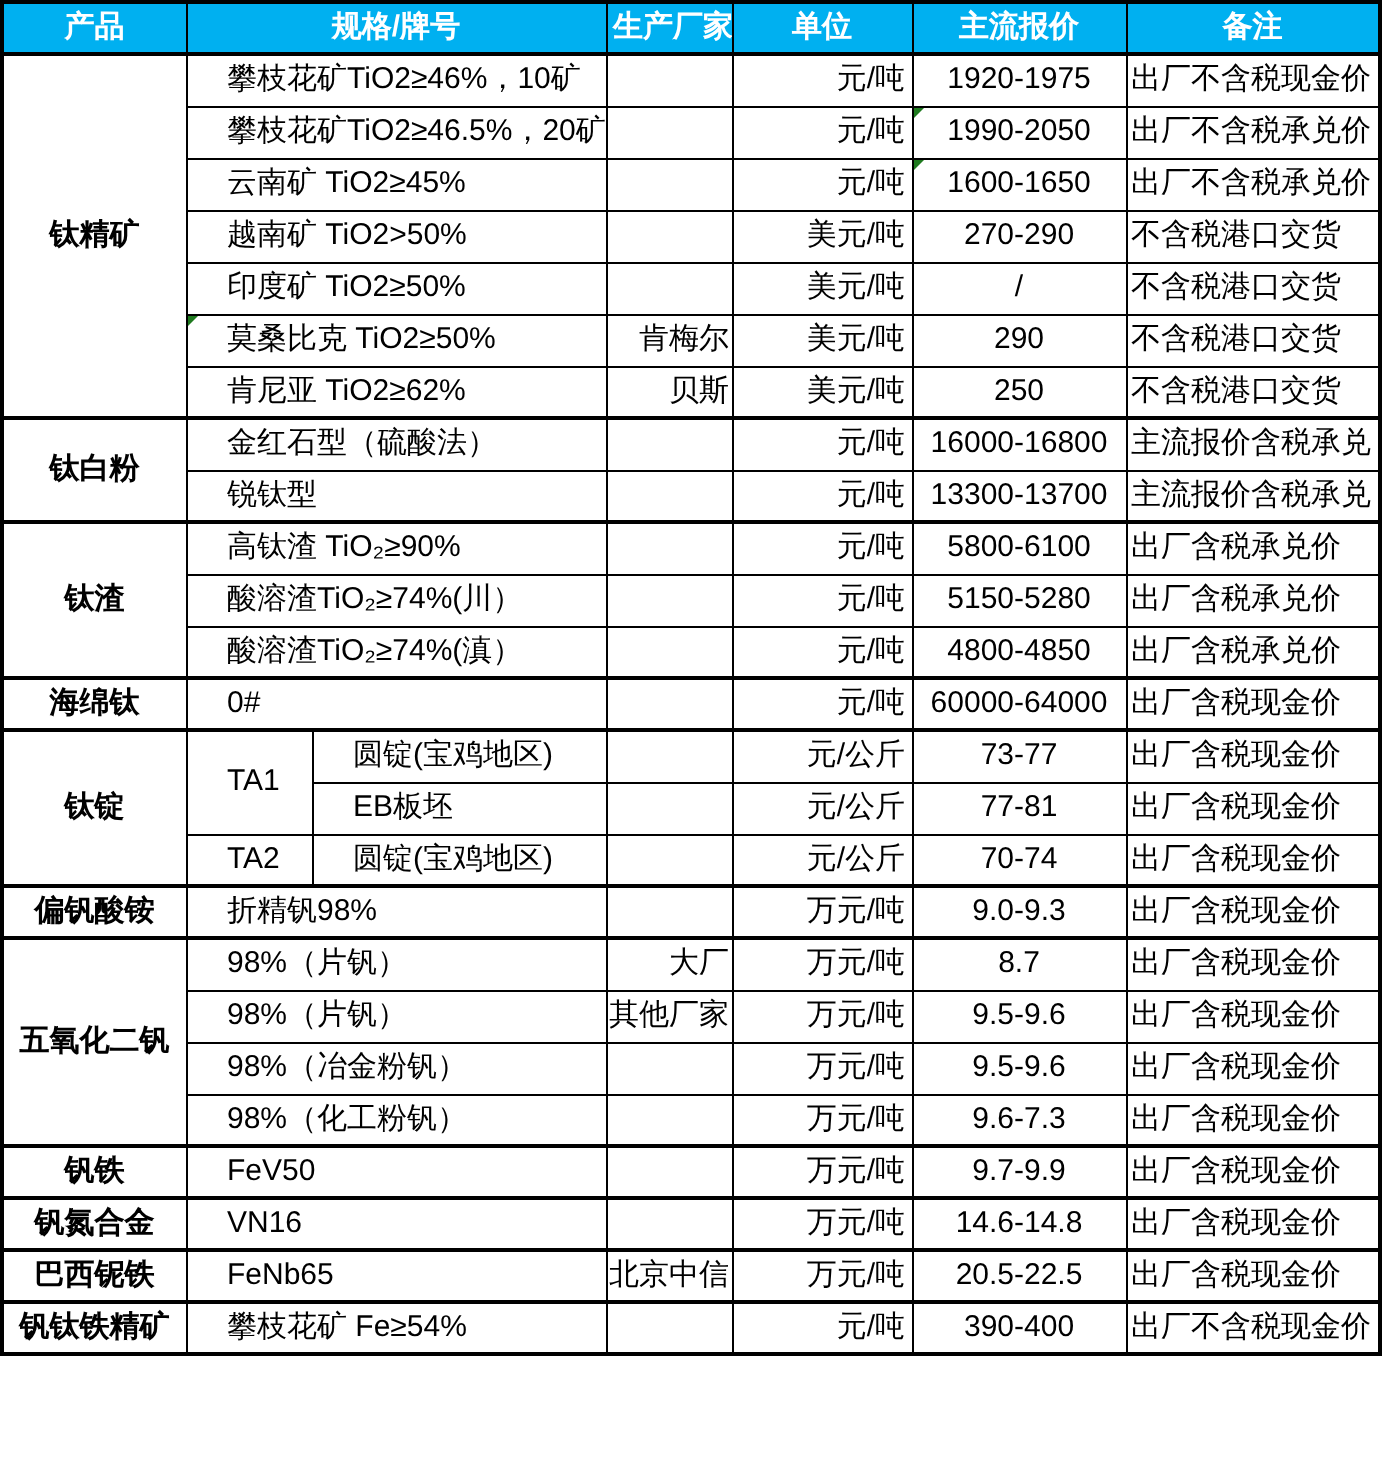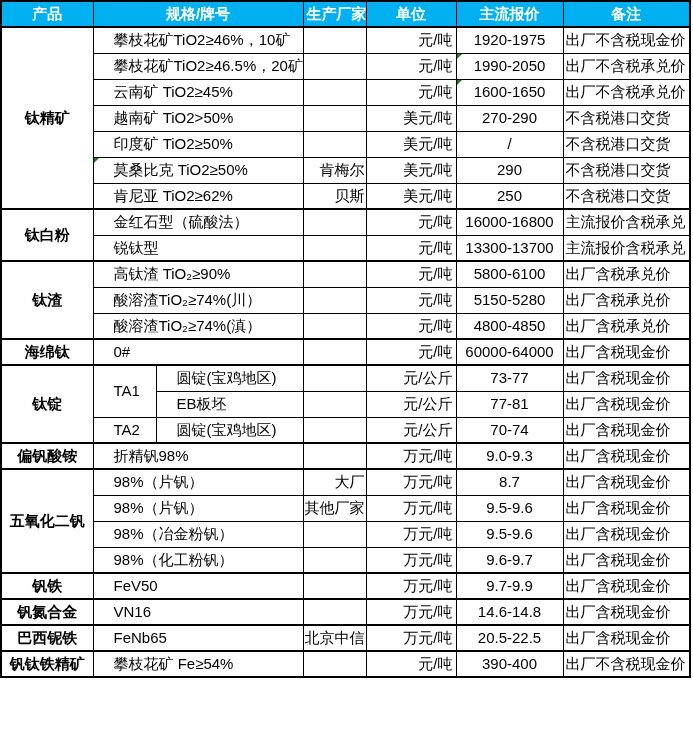--- a/index.html
+++ b/index.html
@@ -207,21 +207,21 @@
       <td class="spec" colspan="2">98%（冶金粉钒）</td>
       <td class="maker"></td>
       <td class="unit">万元/吨</td>
       <td class="price">9.5-9.6</td>
       <td class="note">出厂含税现金价</td>
     </tr>
     <tr>
       <td class="spec" colspan="2">98%（化工粉钒）</td>
       <td class="maker"></td>
       <td class="unit">万元/吨</td>
-      <td class="price">9.6-9.7</td>
+      <td class="price">9.6-7.3</td>
       <td class="note">出厂含税现金价</td>
     </tr>
 
     <tr class="gs">
       <td class="product">钒铁</td>
       <td class="spec" colspan="2">FeV50</td>
       <td class="maker"></td>
       <td class="unit">万元/吨</td>
       <td class="price">9.7-9.9</td>
       <td class="note">出厂含税现金价</td>

